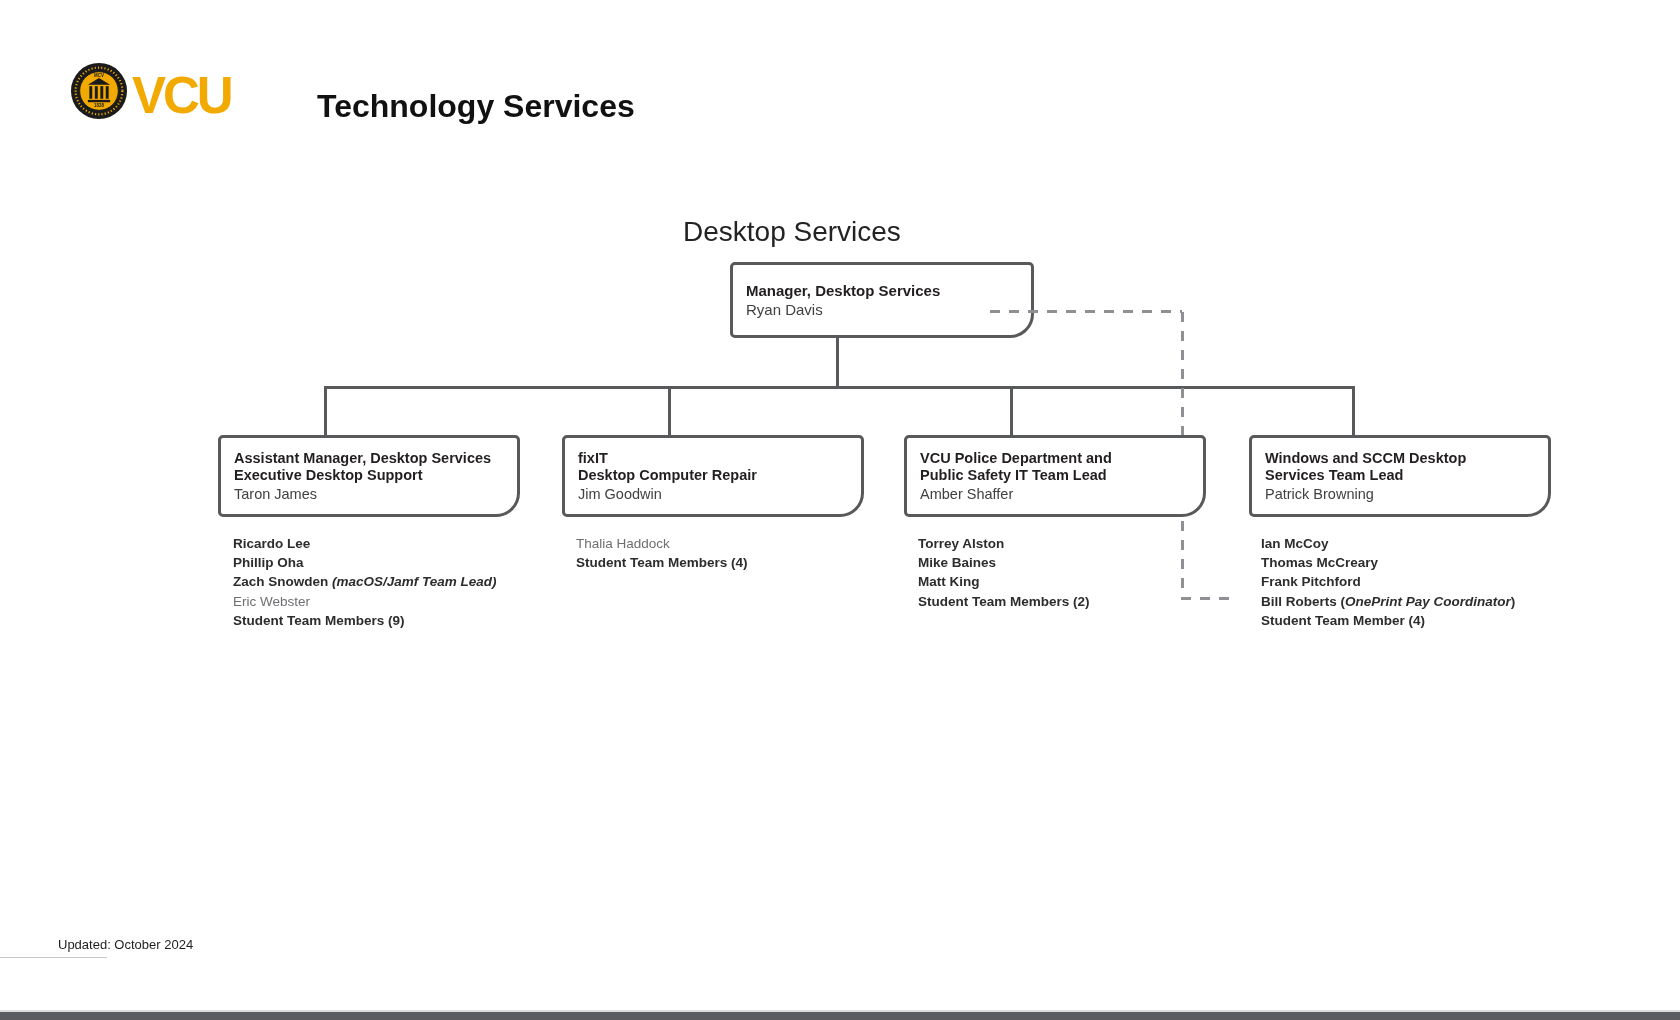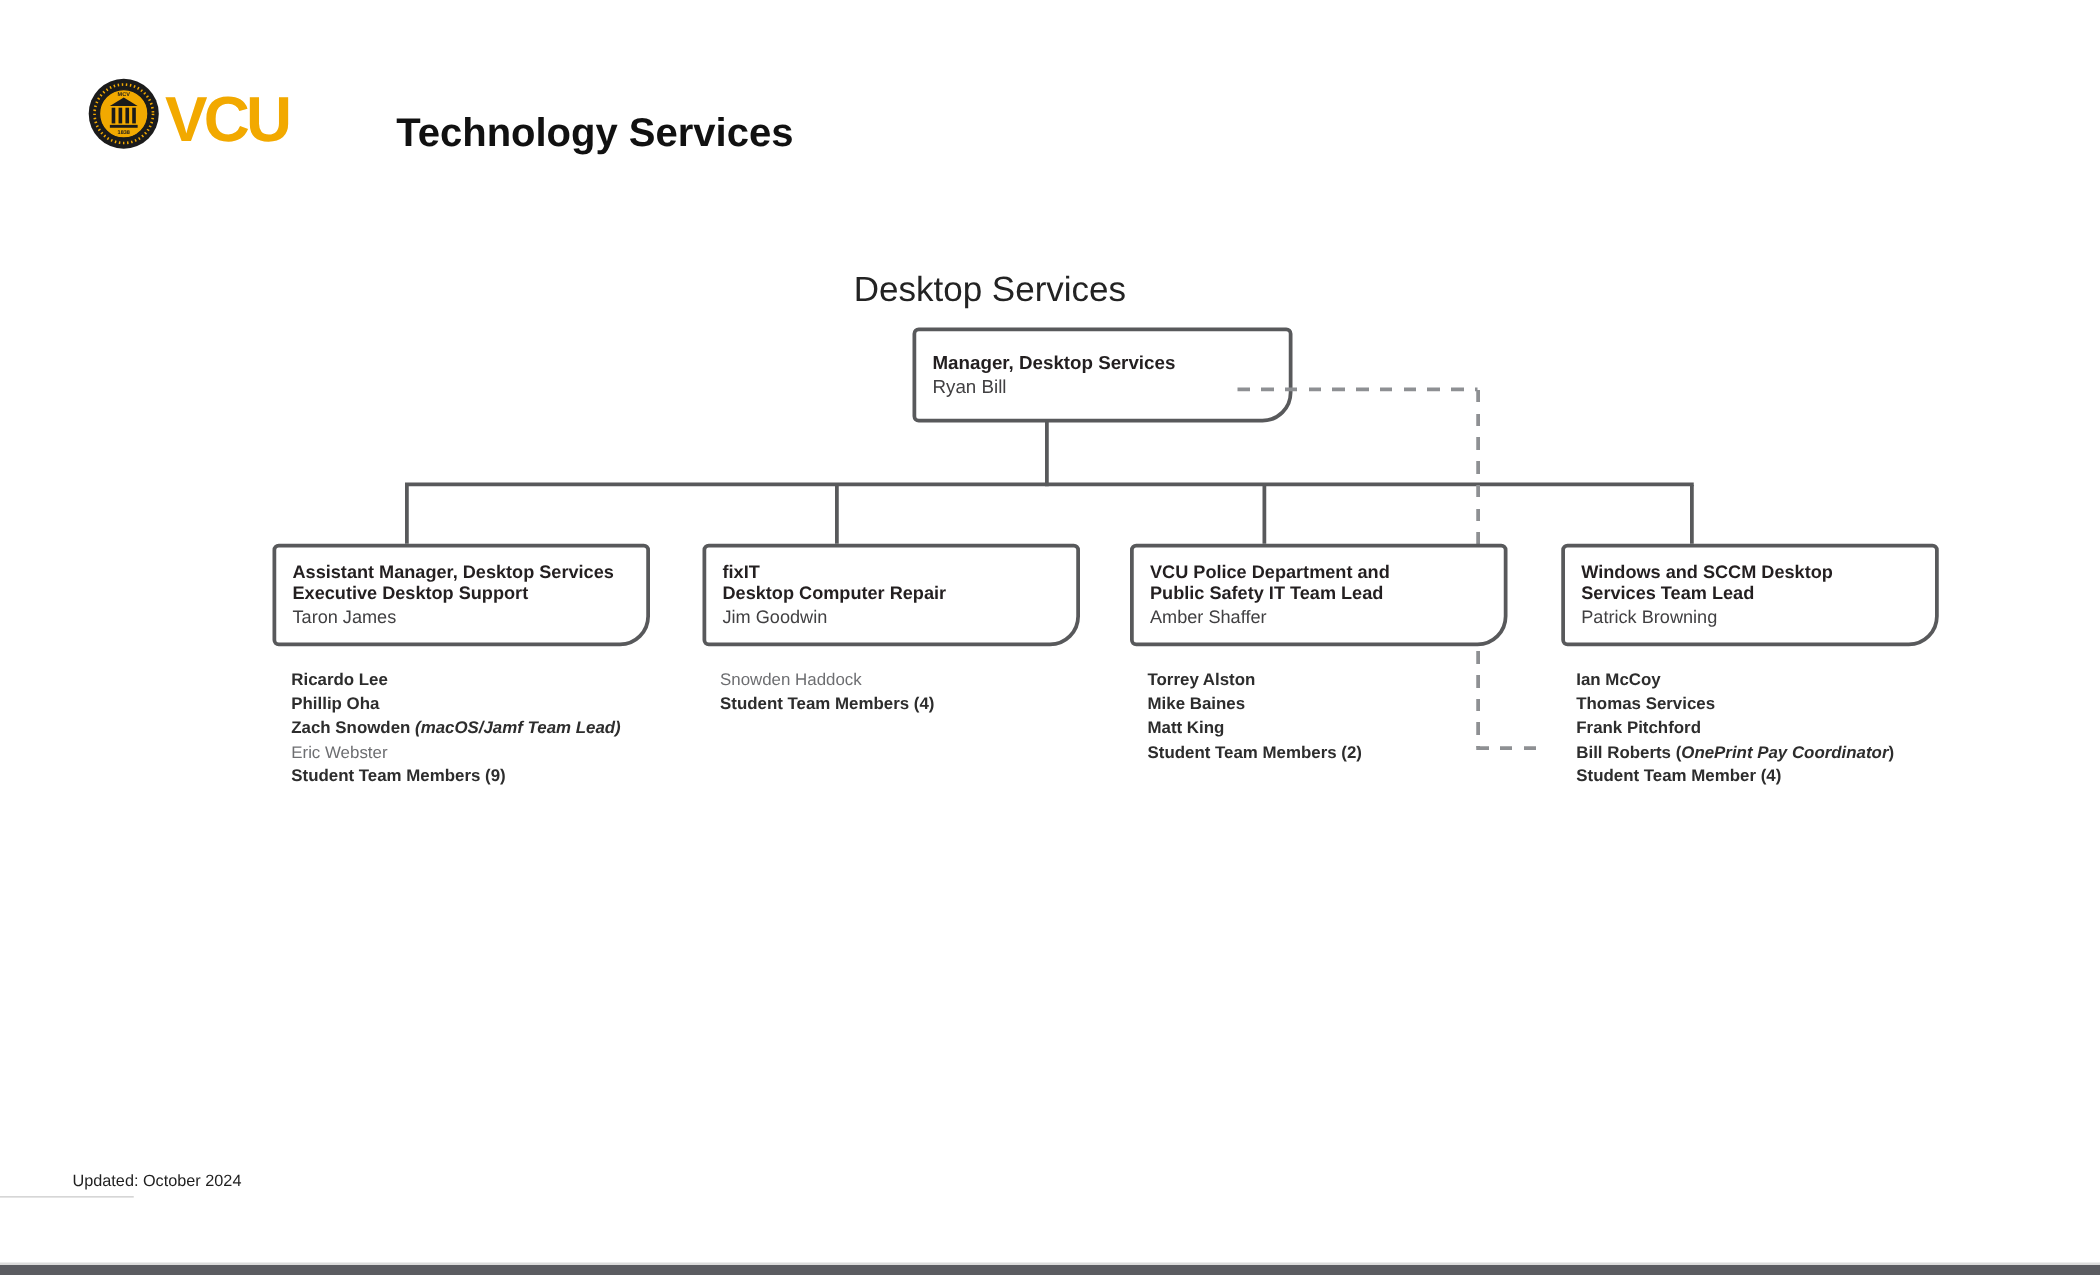--- a/index.html
+++ b/index.html
@@ -77,21 +77,21 @@
       </svg>
     </span>
     <span class="brand">VCU</span>
   </div>
   <div class="dept-title">Technology Services</div>
 
   <div class="chart-heading">Desktop Services</div>
 
   <div class="node root-node">
     <div class="node-title">Manager, Desktop Services</div>
-    <div class="node-name">Ryan Bill</div>
+    <div class="node-name">Ryan Davis</div>
   </div>
 
   <div class="conn stem"></div>
   <div class="conn bus"></div>
 
   <div class="dash dash-h dash1"></div>
   <div class="dash dash-v dash2"></div>
   <div class="dash dash-h dash3"></div>
 
   <div id="teams">
@@ -108,21 +108,21 @@
         <div class="member muted"><span>Eric Webster</span></div>
         <div class="member"><span>Student Team Members (9)</span></div>
       </div>
       <div class="conn drop d1"></div>
       <div class="node child t1">
         <div class="node-title">fixIT</div>
         <div class="node-title">Desktop Computer Repair</div>
         <div class="node-name">Jim Goodwin</div>
       </div>
       <div class="members m1">
-        <div class="member muted"><span>Snowden Haddock</span></div>
+        <div class="member muted"><span>Thalia Haddock</span></div>
         <div class="member"><span>Student Team Members (4)</span></div>
       </div>
       <div class="conn drop d2"></div>
       <div class="node child t2">
         <div class="node-title">VCU Police Department and</div>
         <div class="node-title">Public Safety IT Team Lead</div>
         <div class="node-name">Amber Shaffer</div>
       </div>
       <div class="members m2">
         <div class="member"><span>Torrey Alston</span></div>
@@ -131,21 +131,21 @@
         <div class="member"><span>Student Team Members (2)</span></div>
       </div>
       <div class="conn drop d3"></div>
       <div class="node child t3">
         <div class="node-title">Windows and SCCM Desktop</div>
         <div class="node-title">Services Team Lead</div>
         <div class="node-name">Patrick Browning</div>
       </div>
       <div class="members m3">
         <div class="member"><span>Ian McCoy</span></div>
-        <div class="member"><span>Thomas Services</span></div>
+        <div class="member"><span>Thomas McCreary</span></div>
         <div class="member"><span>Frank Pitchford</span></div>
         <div class="member"><span>Bill Roberts (</span><span class="it">OnePrint Pay Coordinator</span><span>)</span></div>
         <div class="member"><span>Student Team Member (4)</span></div>
       </div>
     </div>
 
   <div class="updated">Updated: October 2024</div>
   <div class="footer-rule"></div>
   <div class="bar-hairline"></div>
   <div class="bottom-bar"></div>

